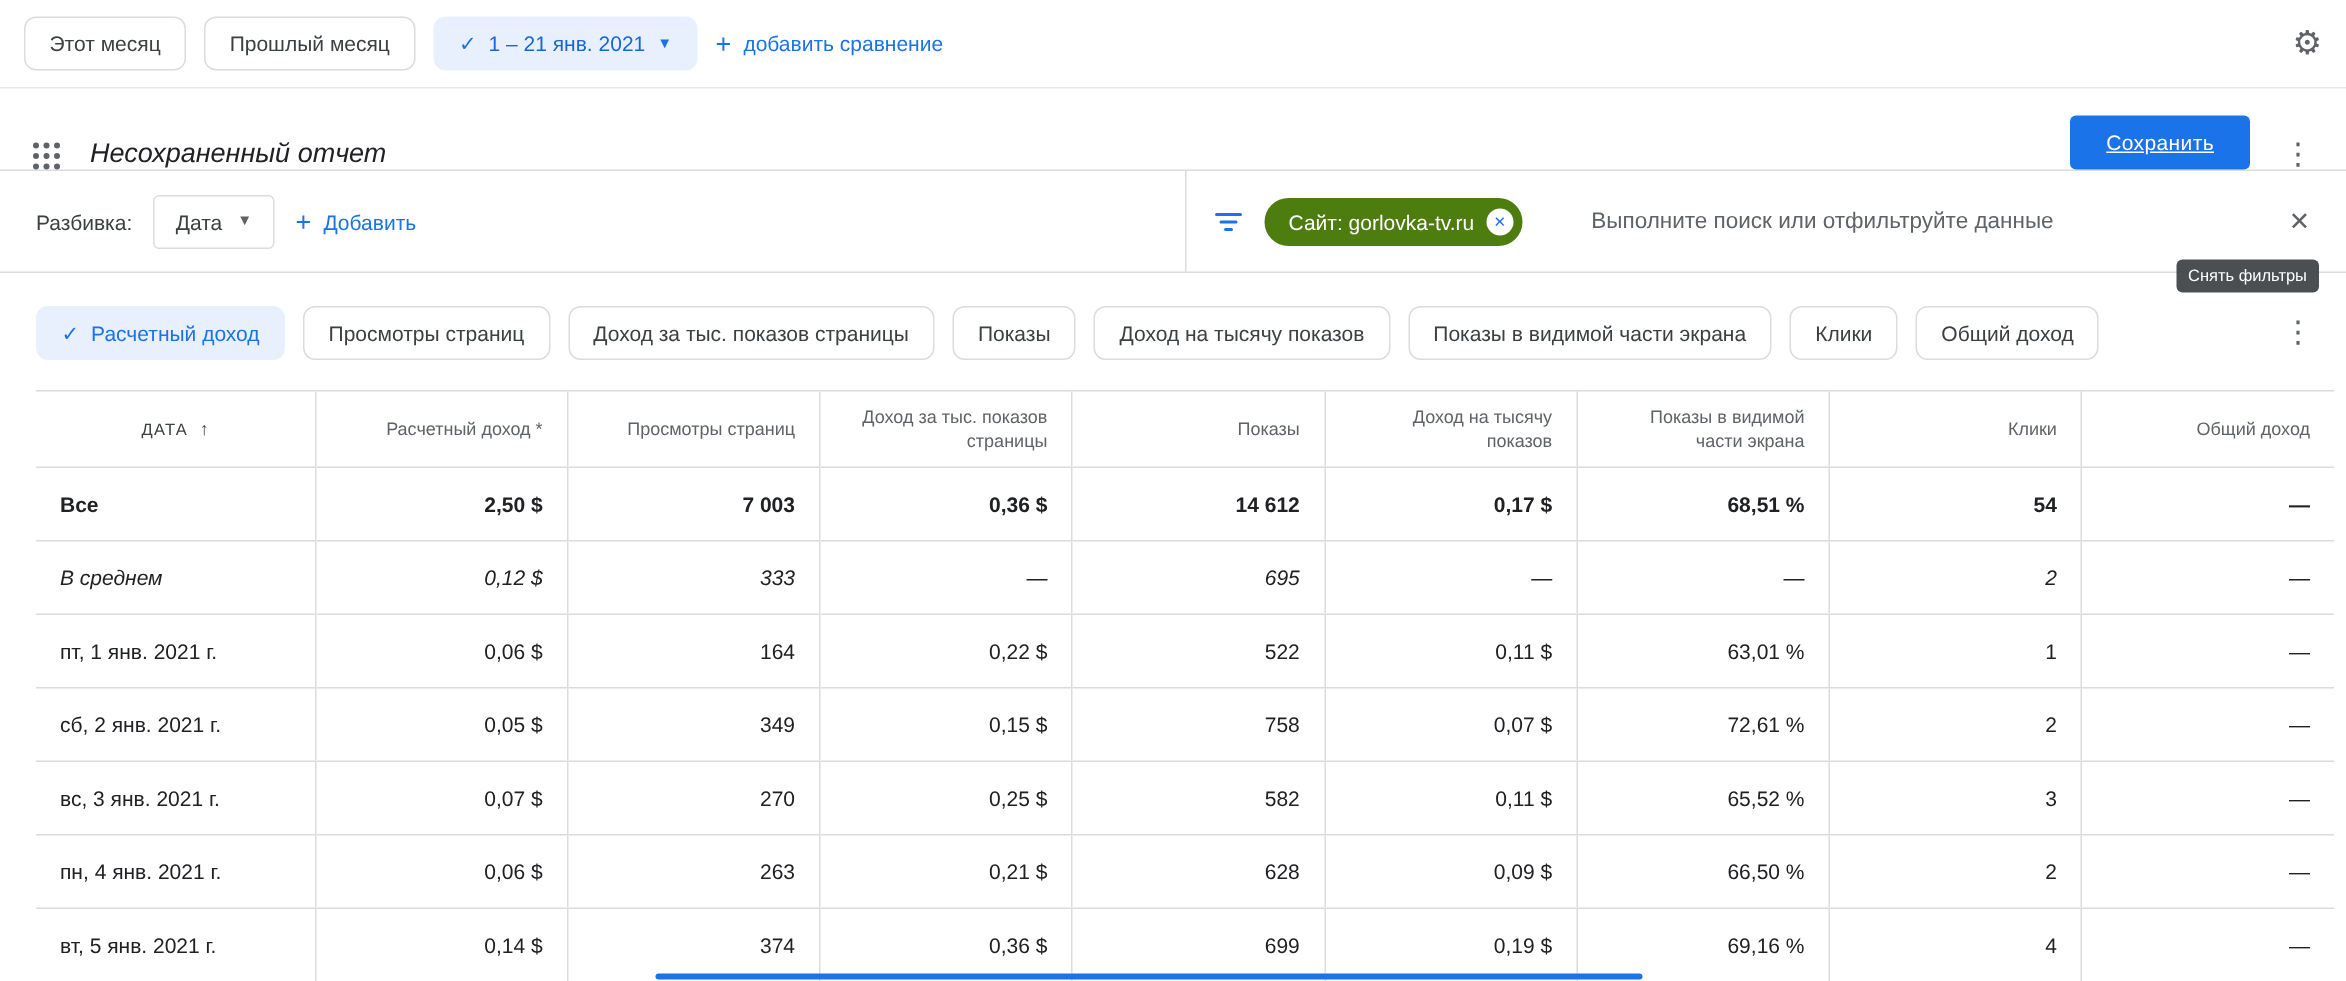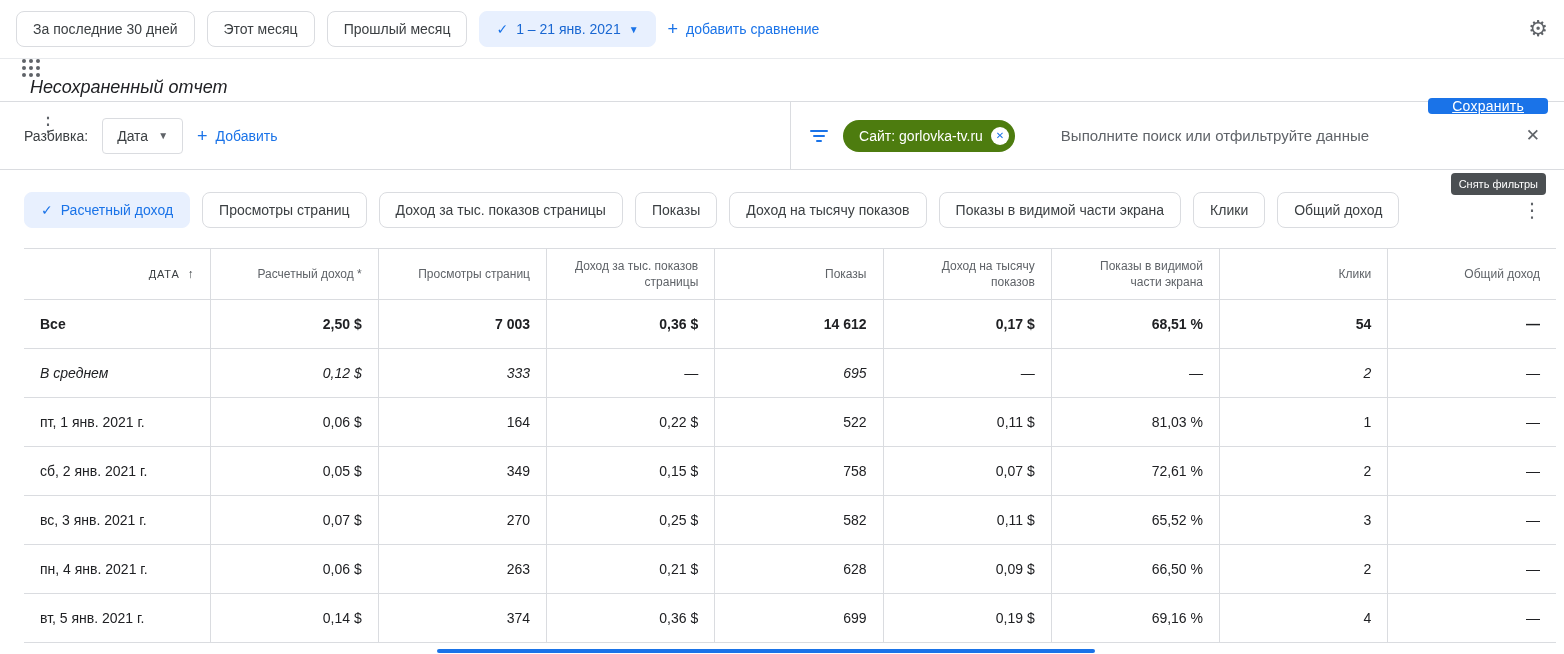--- a/index.html
+++ b/index.html
@@ -15,22 +15,22 @@
   .chip.selected { background:#e8f0fe; border-color:#e8f0fe; color:#1967d2; font-weight:500; }
   .check { color:#1a73e8; font-size:14px; }
   .caret { font-size:10px; color:#1a73e8; }
   .caret.gray { color:#5f6368; }
   .add-link { display:inline-flex; align-items:center; gap:8px; color:#1a73e8; font-size:14px;
               font-weight:500; background:none; border:none; cursor:pointer; font-family:inherit; }
   .plus { font-size:18px; font-weight:400; line-height:1; }
   .gear { margin-left:auto; font-size:22px; color:#5f6368; background:none; border:none; cursor:pointer; line-height:1; }
 
   
-  .titlebar { display:flex; align-items:flex-start; height:44px; padding:0 16px;
-              border-top:1px solid #e8eaed; border-bottom:1px solid #dadce0;flex-direction:column; }
+  .titlebar { display:flex; align-items:flex-end; height:56px; padding:0 16px;
+              border-top:1px solid #e8eaed; border-bottom:1px solid #dadce0; }
   .apps-icon { display:grid; grid-template-columns:repeat(3,4px); grid-template-rows:repeat(3,4px);
                gap:3px; margin:0 6px; cursor:pointer; }
   .apps-icon i { background:#5f6368; border-radius:50%; }
   .report-title { font-style:italic; font-size:18px; color:#202124; margin-left:14px; }
   .save-btn { margin-left:auto; height:36px; padding:0 24px; background:#1a73e8; color:#fff;
               border:none; border-radius:4px; font-size:14px; font-weight:500; letter-spacing:.25px;
               cursor:pointer; font-family:inherit;text-decoration:underline; }
   .kebab { font-size:20px; color:#5f6368; background:none; border:none; cursor:pointer;
            padding:0 6px; line-height:1; }
   .titlebar .kebab { margin-left:16px; }
@@ -69,38 +69,37 @@
 
   
   .table-wrap { margin-left:24px; width:1532px; }
   table { width:100%; border-collapse:collapse; table-layout:fixed; }
   col.datecol { width:186px; }
   th { border-top:1px solid #dadce0; }
   th, td { border-bottom:1px solid #dadce0; }
   th + th, td + td { border-left:1px solid #dadce0; }
   th { height:51px; padding:6px 16px; font-size:12px; font-weight:400; color:#5f6368;
        text-align:right; vertical-align:middle; line-height:1.35; cursor:pointer; }
-  th.date-th { text-align:right; text-transform:uppercase; font-size:11px; letter-spacing:.8px; color:#3c4043; }
+  th.date-th { text-align:center; text-transform:uppercase; font-size:11px; letter-spacing:.8px; color:#3c4043; }
   .sort-arrow { font-size:12px; color:#3c4043; margin-left:4px; letter-spacing:0; }
   td { height:49px; padding:0 16px; font-size:14px; color:#202124; text-align:right; vertical-align:middle; }
   td.rowlabel { text-align:left; }
   tr.row-total td { font-weight:700; }
   tr.row-average td { font-style:italic; }
 
   .hscrollbar { position:absolute; left:437px; bottom:1px; width:658px; height:4px;
                 background:#1a73e8; border-radius:2px; cursor:grab; }
 </style>
 </head>
 <body>
 
 <div class="page">
 
   <div class="topbar">
     <span id="presetChips" style="display:inline-flex;gap:12px;">
-        <button class="chip">За последние 30 дней</button>
         <button class="chip">Этот месяц</button>
         <button class="chip">Прошлый месяц</button>
       </span>
     <button class="chip selected">
       <span class="check">✓</span>
       <span>1 – 21 янв. 2021</span>
       <span class="caret">▼</span>
     </button>
     <button class="add-link">
       <span class="plus">+</span>
@@ -230,21 +229,21 @@
             <td>2</td>
             <td>—</td>
           </tr>
           <tr class="row-normal">
             <td class="rowlabel">пт, 1 янв. 2021 г.</td>
             <td>0,06 $</td>
             <td>164</td>
             <td>0,22 $</td>
             <td>522</td>
             <td>0,11 $</td>
-            <td>81,03 %</td>
+            <td>63,01 %</td>
             <td>1</td>
             <td>—</td>
           </tr>
           <tr class="row-normal">
             <td class="rowlabel">сб, 2 янв. 2021 г.</td>
             <td>0,05 $</td>
             <td>349</td>
             <td>0,15 $</td>
             <td>758</td>
             <td>0,07 $</td>

